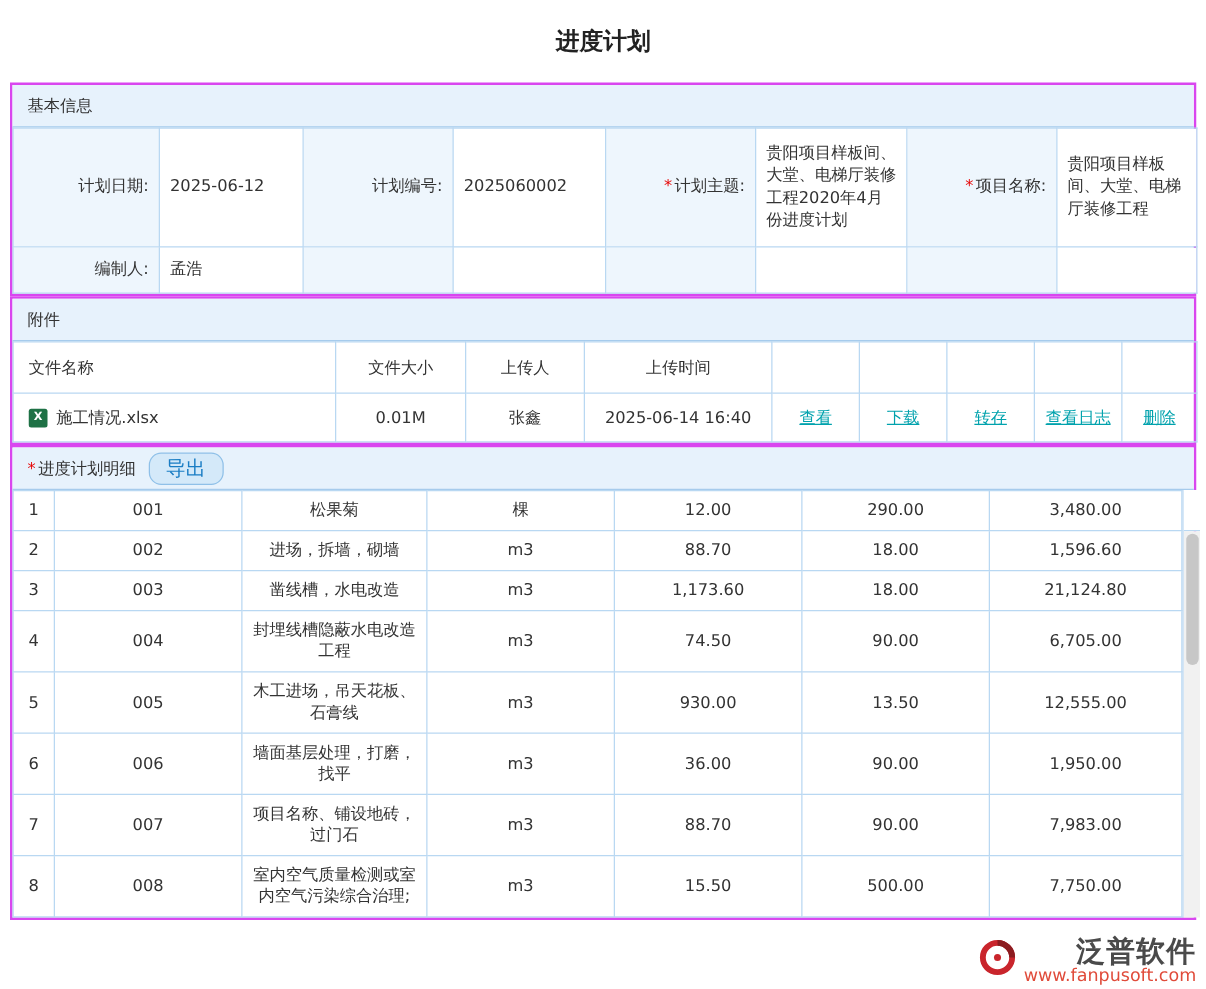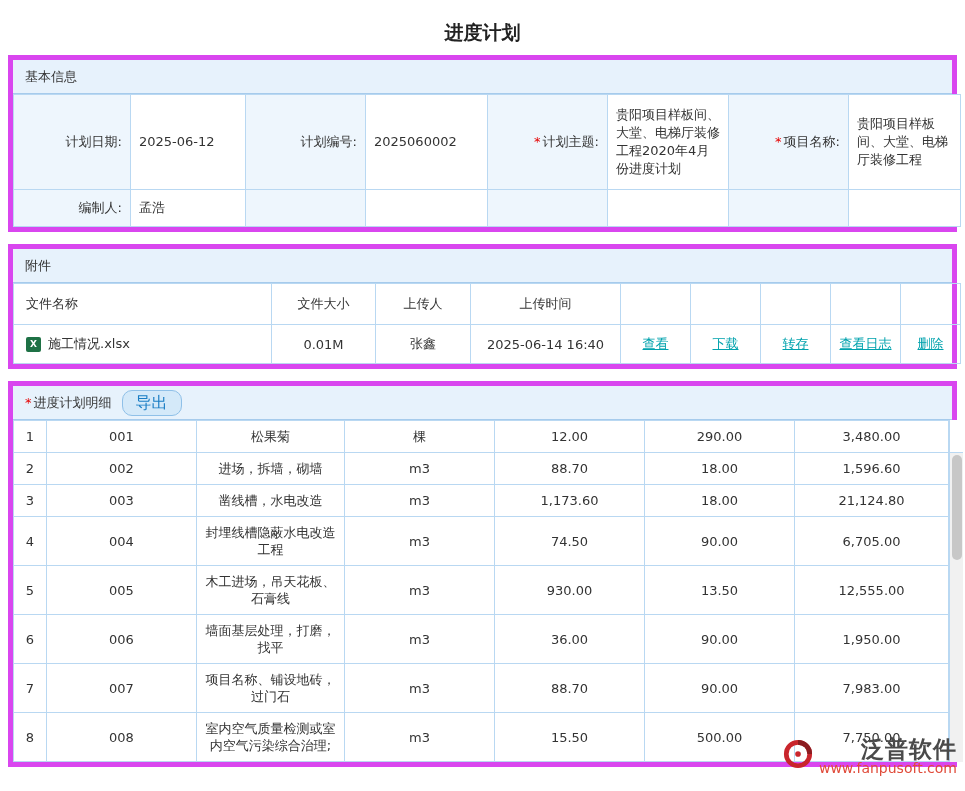--- a/index.html
+++ b/index.html
@@ -6,24 +6,24 @@
   html,body { background:#fff; }
   body {
     width:965px; height:791px; overflow:hidden; position:relative;
     font-family:"DejaVu Sans","Liberation Sans",sans-serif;
     color:#333; font-size:13px;
   }
   .page { width:965px; height:791px; overflow:hidden; position:relative; }
 
   .title {
     text-align:center; font-size:19px; font-weight:bold; color:#222;
-    padding:20px 0 9px;
-  }
-
-  .panel { margin:0 8px 12px; border:5px solid #d946ef; background:#fff; }
+    padding:20px 0 20px;
+  }
+
+  .panel { margin:0 8px 0; border:2px solid #d946ef; background:#fff; }
   .panel-bar {
     background:#e7f2fc; padding:0 12px; height:34px;
     display:flex; align-items:center; gap:10px;
     font-size:13px; color:#333; border-bottom:1px solid #a6cbec;
   }
 
   table { border-collapse:collapse; width:100%; table-layout:fixed; font-size:13px; }
   td, th { border:1px solid #b9d8f2; font-weight:normal; color:#333; overflow:hidden; }
 
   
@@ -67,21 +67,21 @@
   .scroll-col { width:14px; flex:0 0 14px; display:flex; flex-direction:column; border-left:1px solid #b9d8f2; }
   .scroll-filler { height:33px; background:#fff; border-bottom:1px solid #b9d8f2; }
   .scroll-track { flex:1; background:#f1f1f1; position:relative; }
   .scroll-thumb {
     position:absolute; top:2px; left:2px; width:10px; height:105px;
     background:#c7c7c7; border-radius:5px;
   }
 
   
   .watermark {
-    position:absolute; right:8px; bottom:17px; z-index:5;
+    position:absolute; right:8px; bottom:4px; z-index:5;
     display:flex; align-items:center; gap:6px;
   }
   .wm-text { display:flex; flex-direction:column; align-items:flex-end; }
   .wm-brand { font-size:23px; font-weight:bold; color:#4a4a4a; letter-spacing:1px; line-height:26px; }
   .wm-url { font-size:14px; color:#e04b3a; line-height:12px; }
 </style>
 </head>
 <body>
 
 <div class="page">

